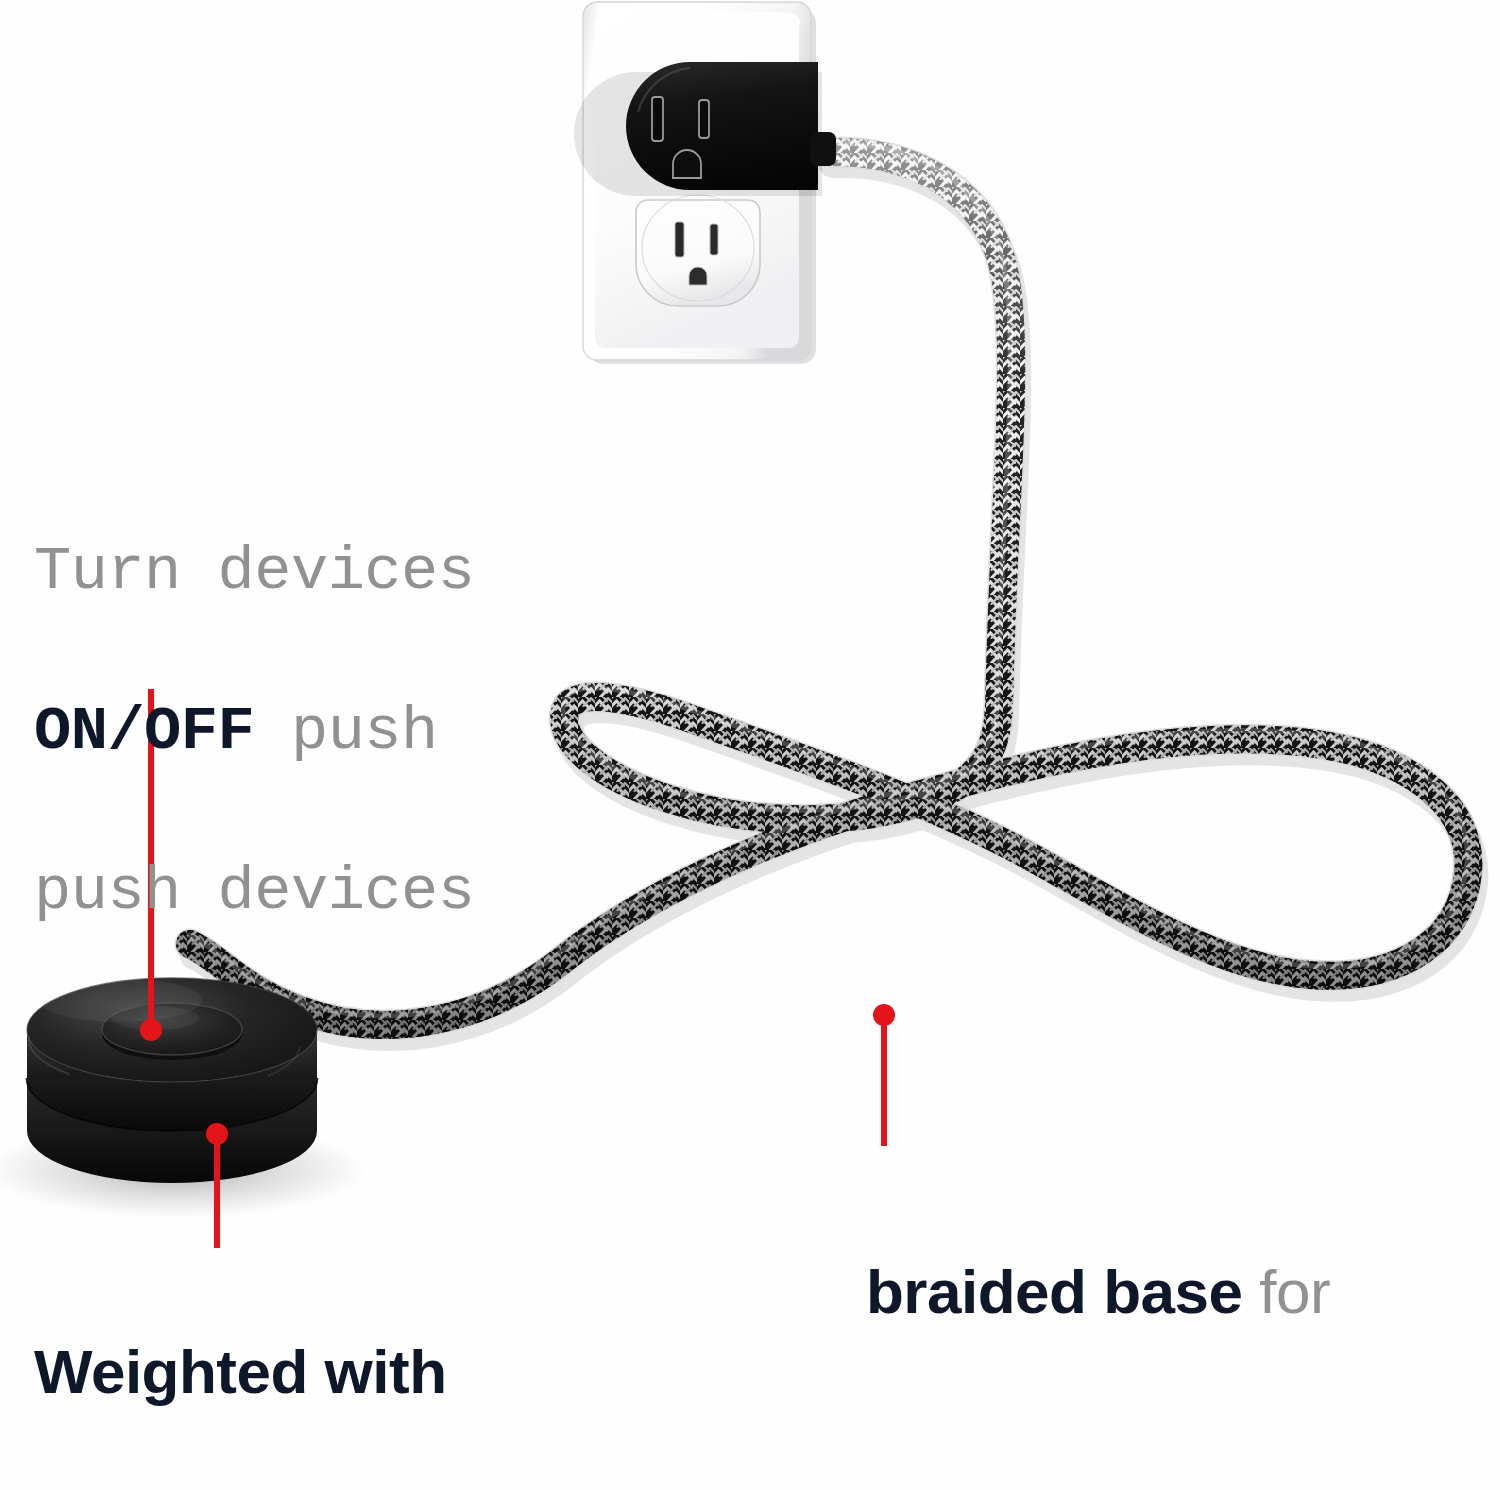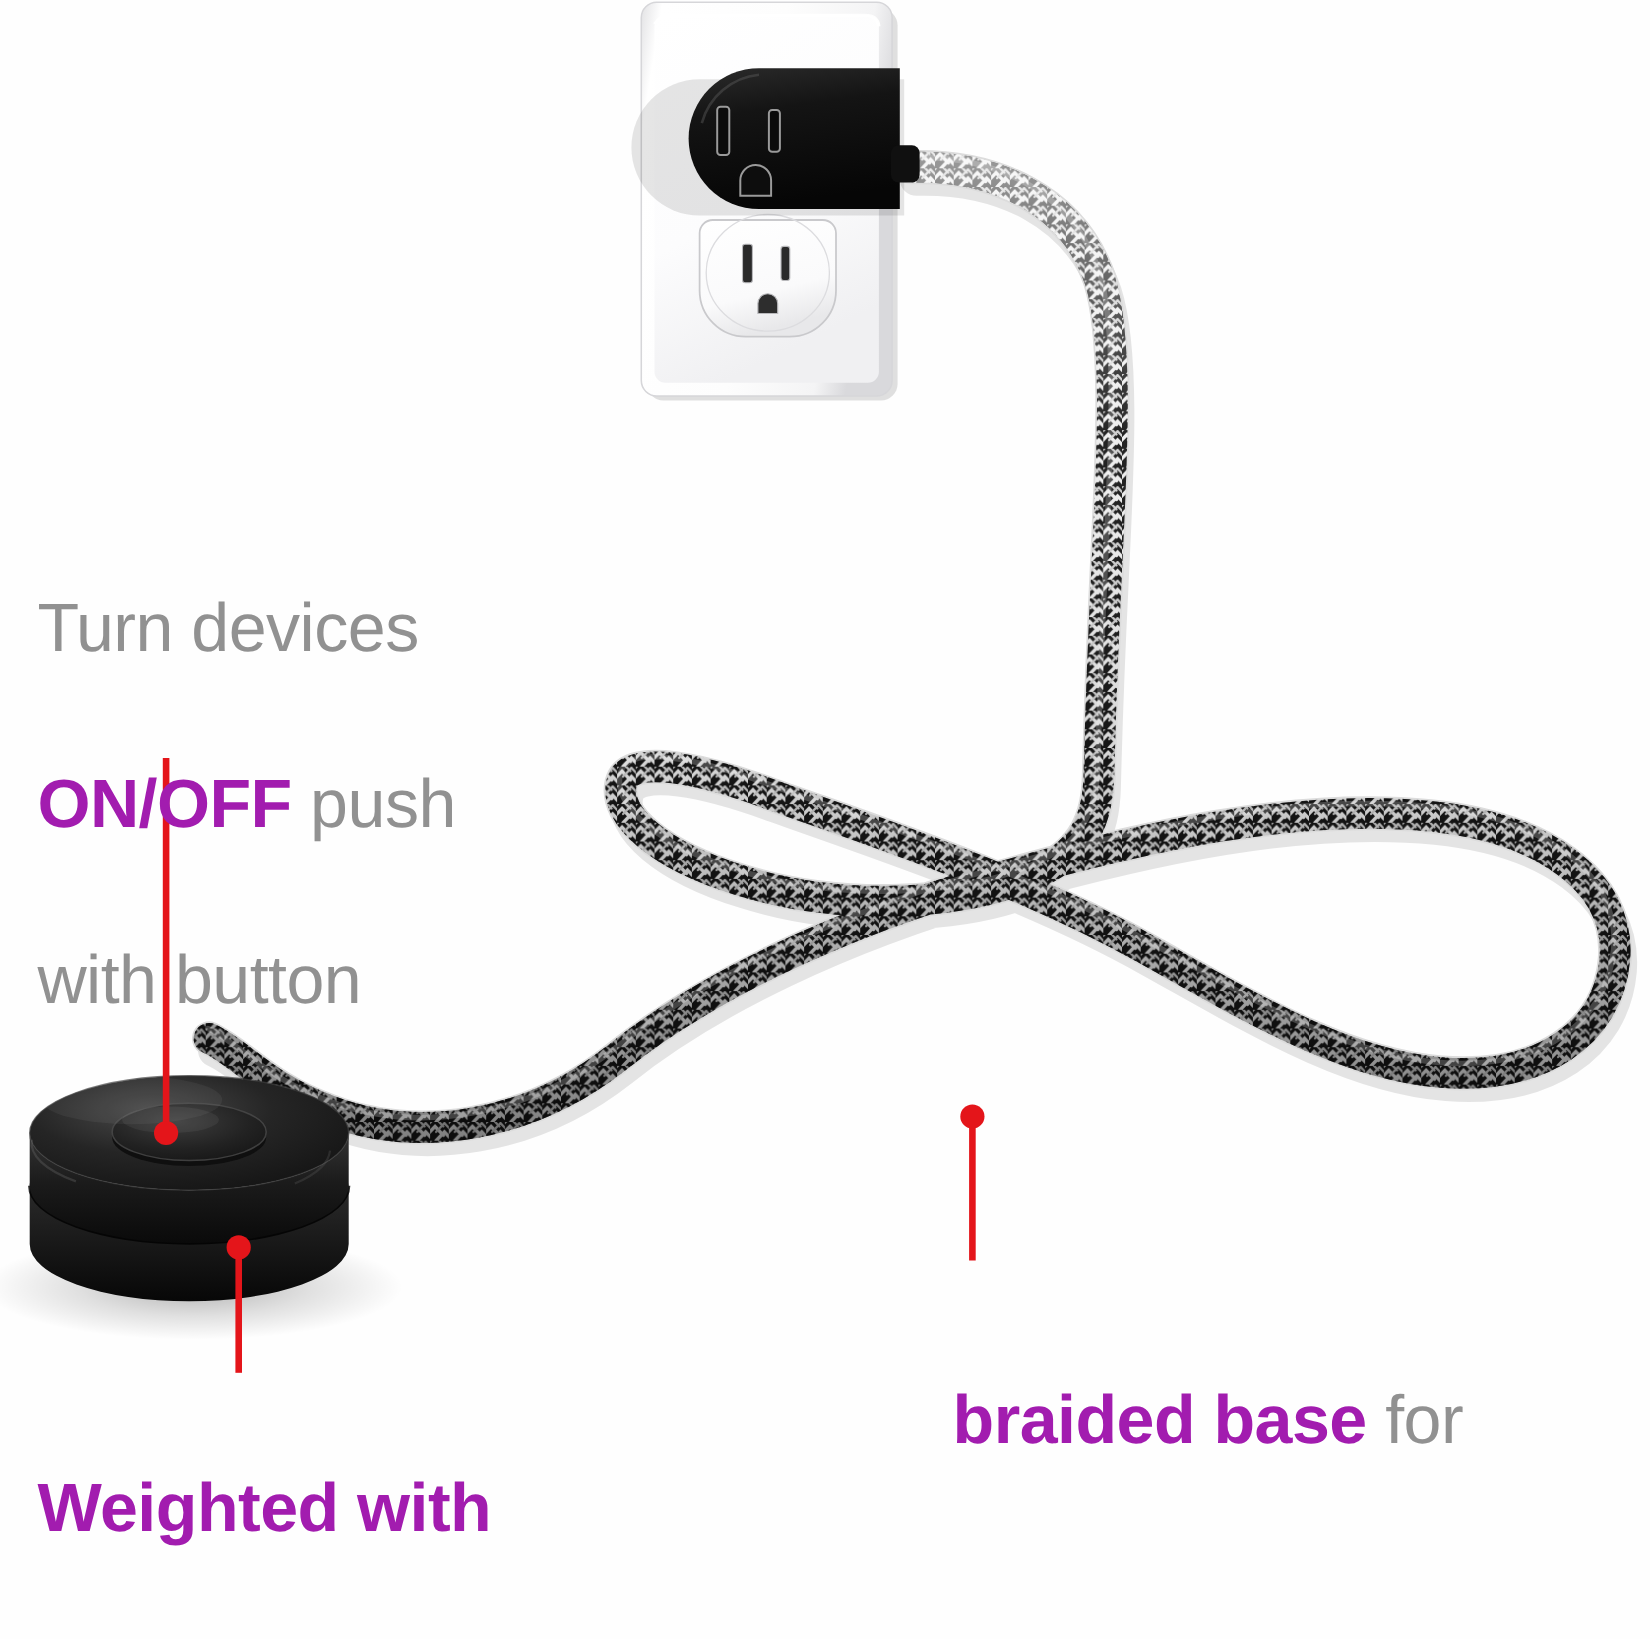--- a/index.html
+++ b/index.html
@@ -13,22 +13,22 @@
 
   
   .callout{
     position:absolute;
     color:#919191;
     font-size:62px;
     line-height:80px;
     letter-spacing:-0.5px;
     white-space:pre-line;
   }
-  .callout b{font-weight:700;color:#a21caf;}
-  #callout-push{left:34px; top:452px; width:520px;}
+  .callout b{font-weight:700;color:#0f172a;}
+  #callout-push{left:34px; top:452px; width:520px;font-family:Liberation Mono, monospace;}
   #callout-weight{left:34px; top:1252px; width:560px;}
   #callout-cord{left:866px; top:1172px; width:620px;}
 
   .ln{display:block;}
 </style>
 </head>
 <body>
 
 <div class="stage">
 
@@ -220,21 +220,21 @@
 
     <g>
       <line x1="884" y1="1015" x2="884" y2="1146" stroke="#e4151a" stroke-width="6" stroke-linecap="butt"></line>
       <circle cx="884" cy="1015" r="11" fill="#e4151a"></circle>
     </g>
   </svg>
 
   <div class="callout" id="callout-push">
     <span class="ln">Turn devices</span>
     <span class="ln"><b>ON/OFF</b><span> push</span></span>
-    <span class="ln">with button</span>
+    <span class="ln">push devices</span>
   </div>
 
   <div class="callout" id="callout-weight">
     <span class="ln"><b>Weighted with</b></span>
     
     
   </div>
 
   <div class="callout" id="callout-cord">
     <span class="ln"><b>braided base</b><span> for</span></span>

